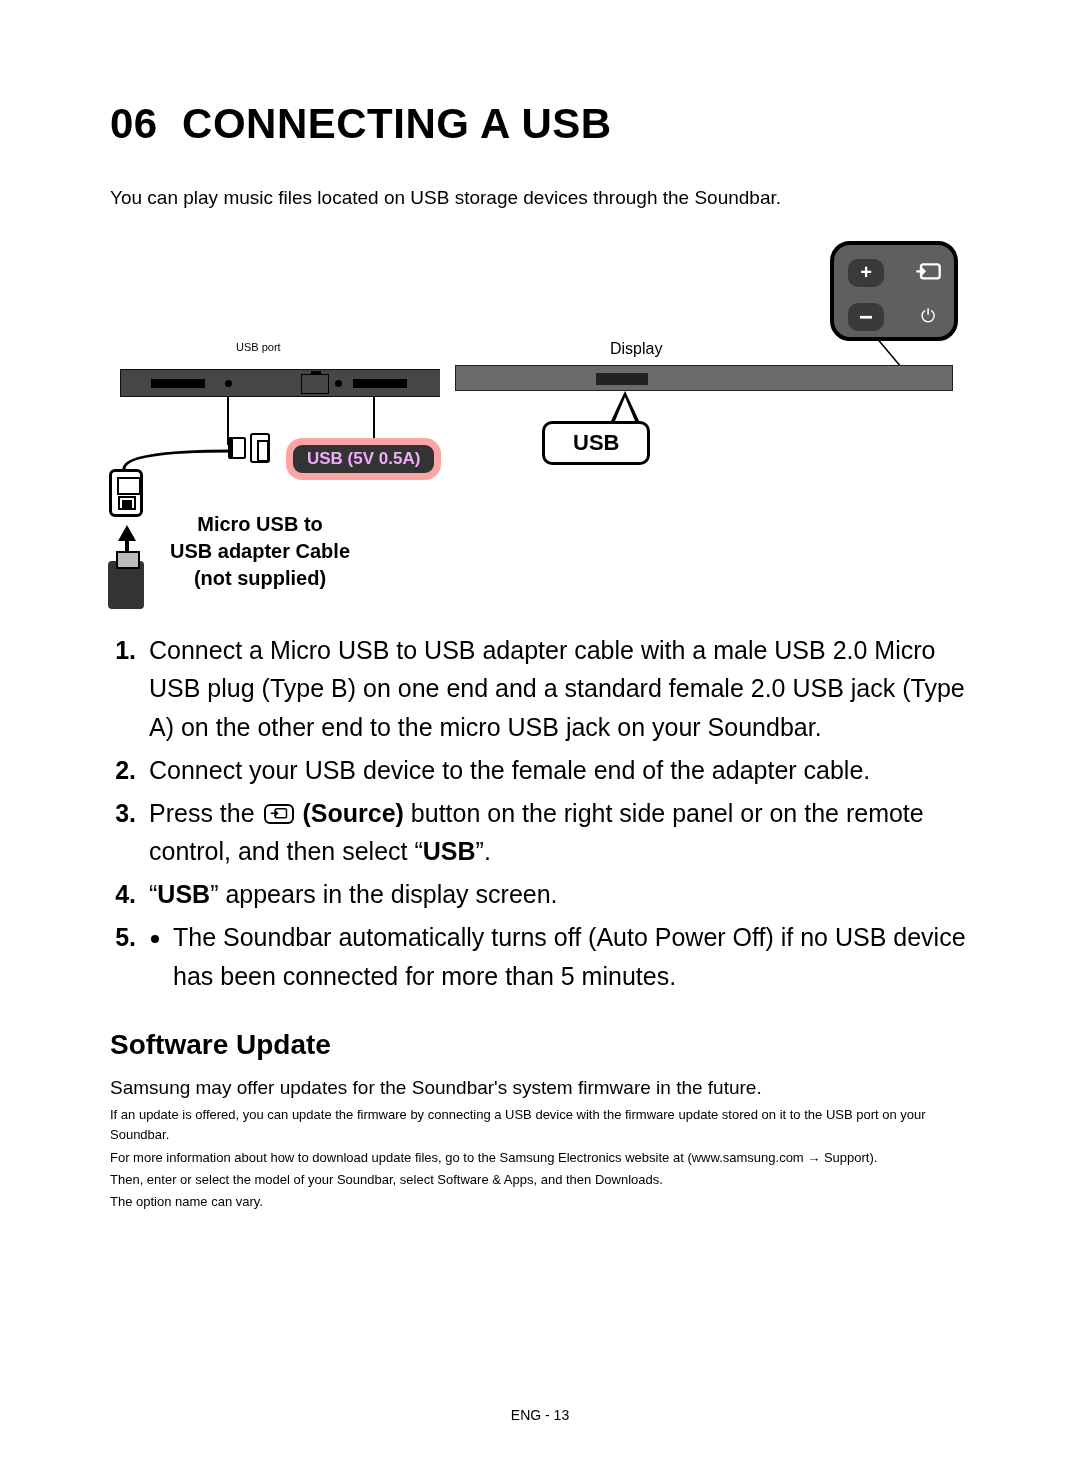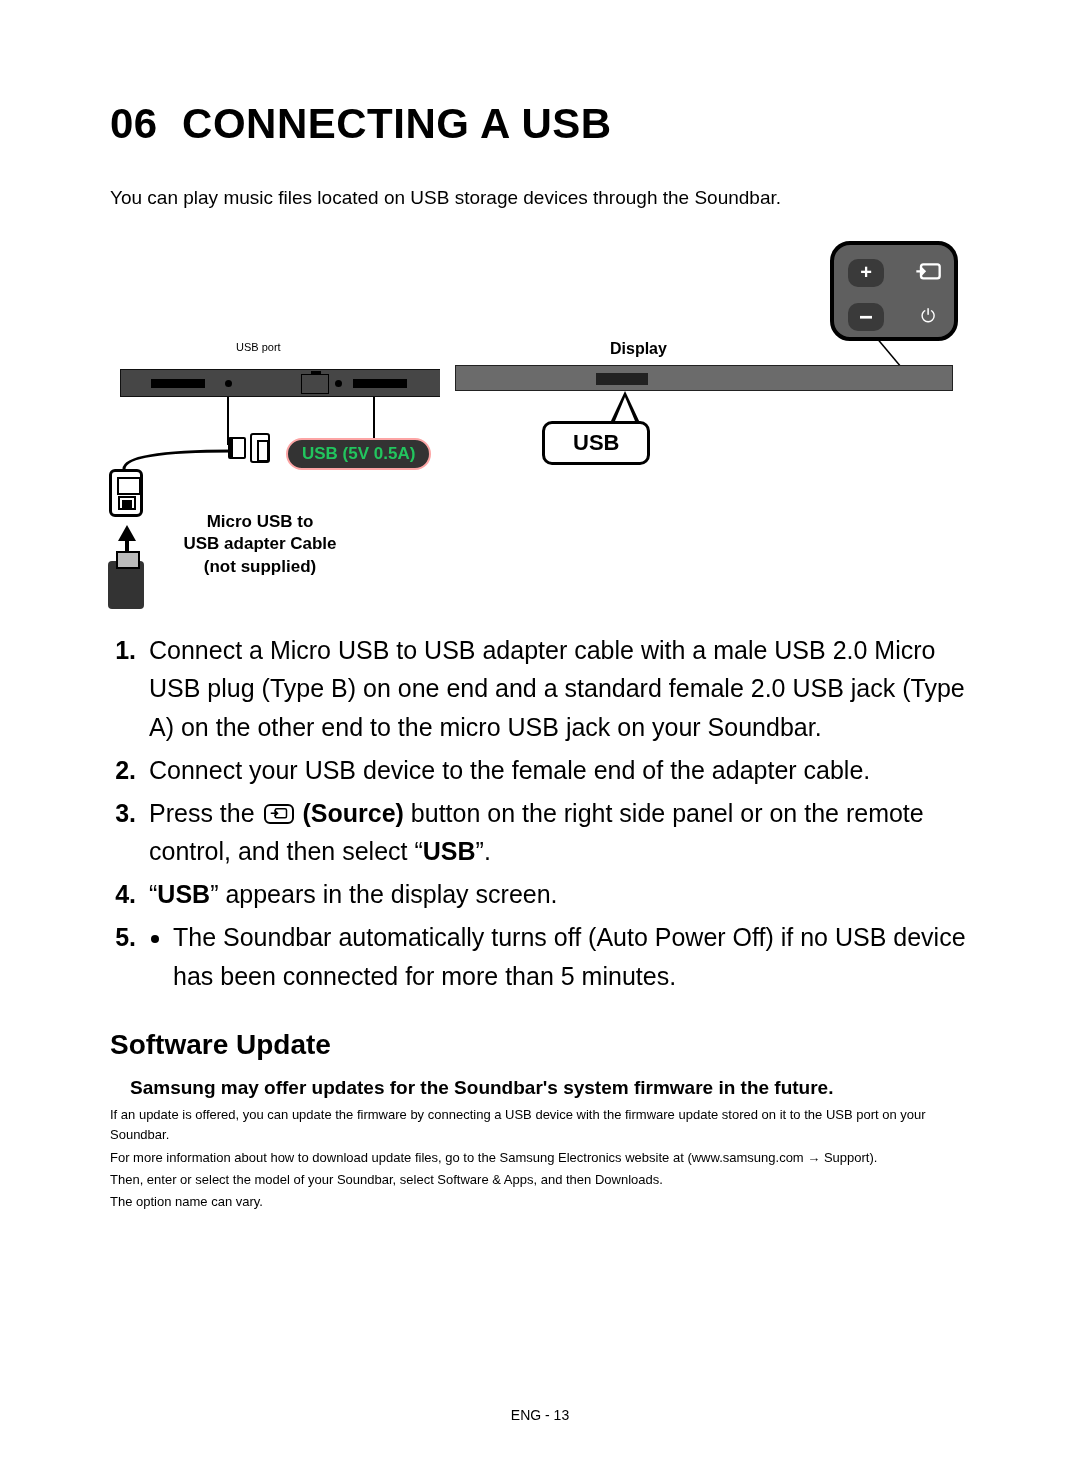--- a/index.html
+++ b/index.html
@@ -71,26 +71,26 @@
   
   .callout-v1 { position:absolute; left: 117px; top:156px; width:2px; height:48px; background:#000; }
   .callout-v2 { position:absolute; left: 263px; top:156px; width:2px; height:48px; background:#000; }
   
 
   
   .usb-pill {
     position: absolute;
     left: 176px; top: 197px;
     background: #333;
-    color: #22c55e;
+    color: #f0abfc;
     border-radius: 16px;
     padding: 4px 14px;
     font-size: 17px;
     font-weight: 600;
-    border: 2px solid #fca5a5;
+    border: 7px solid #fca5a5;
   }
 
   
   .jack {
     position: absolute;
     left: 118px; top: 192px;
     width: 44px; height: 30px;
   }
   .jack .micro {
     position:absolute; left:0; top:4px; width:18px; height:22px;
@@ -146,41 +146,41 @@
   .usb-plug2::before {
     content:""; position:absolute; left:8px; top:-10px; width:20px; height:14px;
     background:#bbb; border:2px solid #000;
   }
 
   .adapter-label {
     position:absolute;
     left: 50px; top: 270px;
     width: 200px;
     font-weight:700;
-    font-size: 17px;
+    font-size: 20px;
     text-align:center;
     line-height: 1.35;
   }
 
   
   .sb-right {
     position: absolute;
     left: 345px; top: 124px;
     width: 498px;
     height: 26px;
     background: #6b6b6b;
     border: 1px solid #222;
   }
   .sb-right-display {
     position:absolute; left: 140px; top: 7px; width: 52px; height: 12px;
     background: #222;
   }
   .display-label {
     position:absolute; left: 500px; top: 99px;
-    font-weight:700; font-size:16px;
+    font-weight:400; font-size:16px;
   }
 
   
   .usb-bubble {
     position:absolute;
     left: 432px; top: 180px;
     padding: 6px 28px;
     border: 3px solid #000;
     border-radius: 10px;
     font-size: 22px;
@@ -261,24 +261,23 @@
   }
   .source-icon svg { width: 18px; height: 14px; }
 
   h2.subhead {
     font-size: 28px;
     font-weight: 700;
     margin-top: 34px;
     margin-bottom: 16px;
   }
   .bold-line {
-    font-weight: 700;
+    font-weight: 400;
     font-size: 19px;
     margin-bottom: 6px;
-    margin-left: 20px;
   }
   p.body {
     font-size: 13px;
     line-height: 1.55;
     margin-bottom: 2px;
   }
   .arrow-char { font-family: Arial, sans-serif; }
 
   .footer {
     position: absolute;

